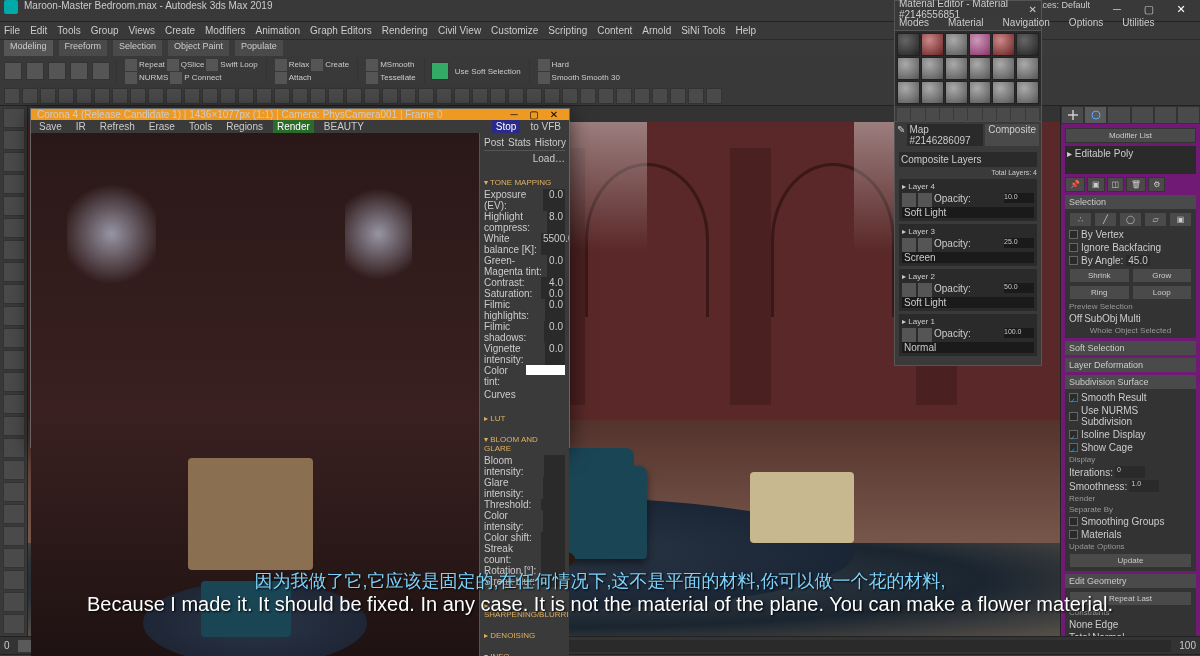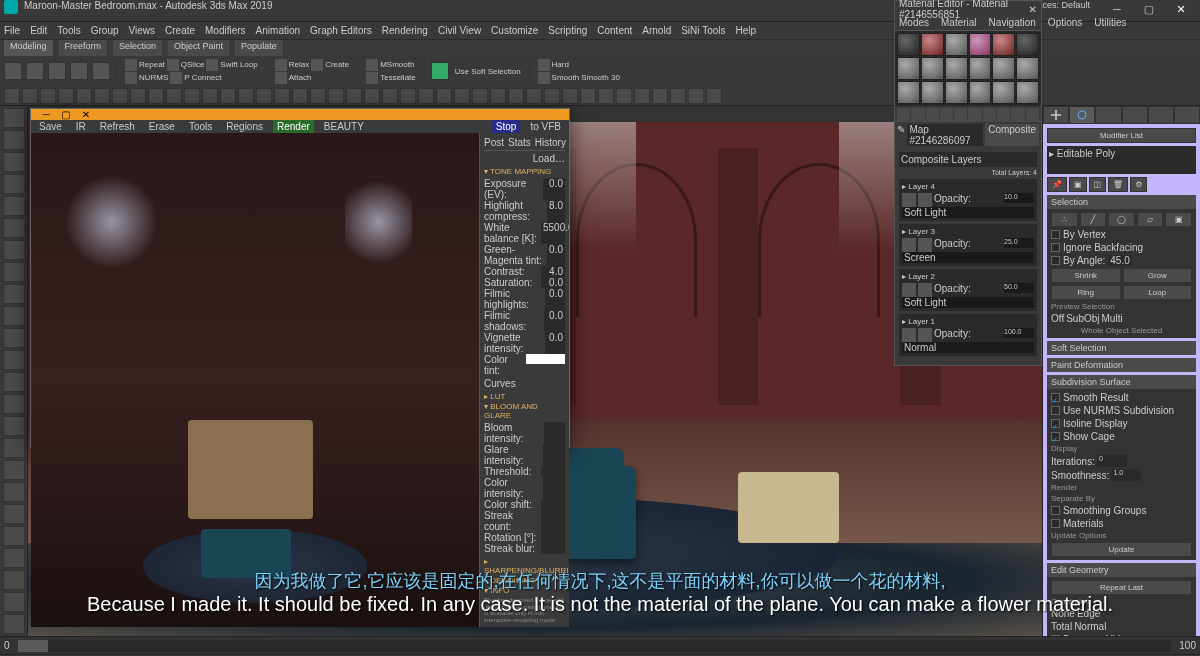--- a/index.html
+++ b/index.html
@@ -51,42 +51,42 @@
 .vfb-toolbar .render{background:#2a6a2a;color:#fff}
 .vfb-toolbar .stop{background:#2a2a8a;color:#fff;margin-left:auto}
 .vfb-body{flex:1;display:flex}
 .vfb-render{flex:1;background:linear-gradient(180deg,#2a1818 0%,#3a2020 50%,#1a1010 100%);position:relative;overflow:hidden}
 .r-bed{position:absolute;bottom:22%;left:35%;width:28%;height:20%;background:#8a7050;border-radius:4px}
 .r-rug{position:absolute;bottom:5%;left:25%;width:50%;height:15%;background:radial-gradient(ellipse,#2a3545,#1a2030);border-radius:50%}
 .r-sofa{position:absolute;bottom:10%;left:38%;width:20%;height:10%;background:#1a4555;border-radius:4px}
 .r-chand{position:absolute;top:8%;left:8%;width:20%;height:20%;background:radial-gradient(circle,rgba(220,230,255,0.6),transparent 70%)}
 .vfb-side{width:90px;background:#3a3a3a;border-left:1px solid #555;padding:4px;font-size:8px;display:flex;flex-direction:column;gap:2px;overflow:hidden}
 .vfb-side .tabs{display:flex;gap:4px;font-size:8px;border-bottom:1px solid #555;padding-bottom:2px}
-.vfb-side .sect{color:#e0b060;font-size:8px;margin-top:1px;cursor:pointer}
+.vfb-side .sect{color:#e0b060;font-size:8px;margin-top:12px;cursor:pointer}
 .vfb-side .param{display:flex;justify-content:space-between;font-size:7px;color:#999}
 .vfb-side .param .val{width:24px;background:#2a2a2a;text-align:right;padding:0 2px}
 .vfb-side .swatch{width:40px;height:10px;background:#fff;margin-left:auto}
 .mated{position:absolute;top:0;right:158px;width:148px;height:366px;background:#3a3a3a;border:1px solid #555;z-index:9;display:flex;flex-direction:column}
 .mated-title{height:16px;background:#393939;display:flex;align-items:center;padding:0 4px;font-size:9px}
-.mated-menu{height:14px;display:flex;gap:12px;padding:0 4px;font-size:8px;border-bottom:1px solid #555}
+.mated-menu{height:14px;display:flex;gap:19px;padding:0 4px;font-size:8px;border-bottom:1px solid #555}
 .mated-swatches{background:#2a2a2a;padding:2px;display:grid;grid-template-columns:repeat(6,1fr);gap:1px}
 .mated-swatches .sw{aspect-ratio:1;background:radial-gradient(circle at 35% 30%,#aaa,#555);border:1px solid #222}
 .mated-swatches .sw.r{background:radial-gradient(circle at 35% 30%,#c88,#622)}
 .mated-swatches .sw.p{background:radial-gradient(circle at 35% 30%,#c9b,#836)}
 .mated-swatches .sw.d{background:radial-gradient(circle at 35% 30%,#666,#222)}
 .mated-tb{height:16px;display:flex;gap:1px;padding:2px;border-bottom:1px solid #555}
 .mated-tb .b{width:14px;height:14px;background:#4a4a4a}
 .mated-body{flex:1;padding:4px;font-size:8px;overflow:hidden}
 .mated-body .hdr{background:#2a2a2a;padding:2px;margin-bottom:2px}
 .mated-body .layer{background:#2a2a2a;margin-bottom:3px;padding:3px}
 .mated-body .layer .lname{font-size:8px;margin-bottom:2px}
 .mated-body .layer .lrow{display:flex;gap:2px;font-size:7px}
 .mated-body .layer .thumb{width:14px;height:14px;background:#555}
 .mated-body .layer .inp{width:30px;height:10px;background:#1a1a1a;font-size:7px}
-.right-panel{width:158px;background:#c4b5fd;border-left:1px solid #222;display:flex;flex-direction:column}
+.right-panel{width:140px;background:#701a75;border-left:1px solid #222;display:flex;flex-direction:column}
 .rp-tabs{height:18px;display:flex;background:#333}
 .rp-tabs .t{flex:1;height:18px;background:#4a4a4a;border:1px solid #333;display:flex;align-items:center;justify-content:center}
 .rp-tabs .t.active{background:#5a5a5a}
 .rp-tabs .t svg{width:12px;height:12px}
 .rp-body{flex:1;padding:4px;font-size:8px;overflow:hidden}
 .rp-body .roll{background:#333;margin-bottom:3px}
 .rp-body .roll-h{background:#4a4a4a;padding:2px 4px;font-size:9px}
 .rp-body .roll-b{padding:3px 4px;display:flex;flex-direction:column;gap:2px}
 .rp-body .btn{background:#4a4a4a;padding:2px 4px;text-align:center;border:1px solid #333;font-size:8px}
 .rp-body .btnrow{display:flex;gap:2px}
@@ -308,20 +308,21 @@
       <div class="scene-floor"></div>
       <div class="rug"></div>
       <div class="sofa"></div>
       <div class="chair" style="left:70%"></div>
       <div class="chair" style="left:15%;background:#1a4555"></div>
       <div class="table"></div>
     </div>
 
     <div class="vfb">
       <div class="vfb-title">
+        <span class="ttext">Corona 4 (Release Candidate 1) | 1436×1077px (1:1) | Camera: PhysCamera001 | Frame 0</span>
         <div class="wbtns">
             <span>─</span>
             <span>▢</span>
             <span>✕</span>
           </div>
       </div>
       <div class="vfb-toolbar">
         <span>Save</span>
         <span>IR</span>
         <span>Refresh</span>
@@ -511,21 +512,21 @@
               <span>Multi</span>
             </div>
           <div class="lbl" style="text-align:center">Whole Object Selected</div>
         </div>
       </div>
 
       <div class="roll">
           <div class="roll-h">Soft Selection</div>
         </div>
       <div class="roll">
-          <div class="roll-h">Paint Deformation</div>
+          <div class="roll-h">Layer Deformation</div>
         </div>
 
       <div class="roll">
         <div class="roll-h">Subdivision Surface</div>
         <div class="roll-b">
           <div class="chk">
               <span class="box on"></span>
               <span>Smooth Result</span>
             </div>
           <div class="chk">

